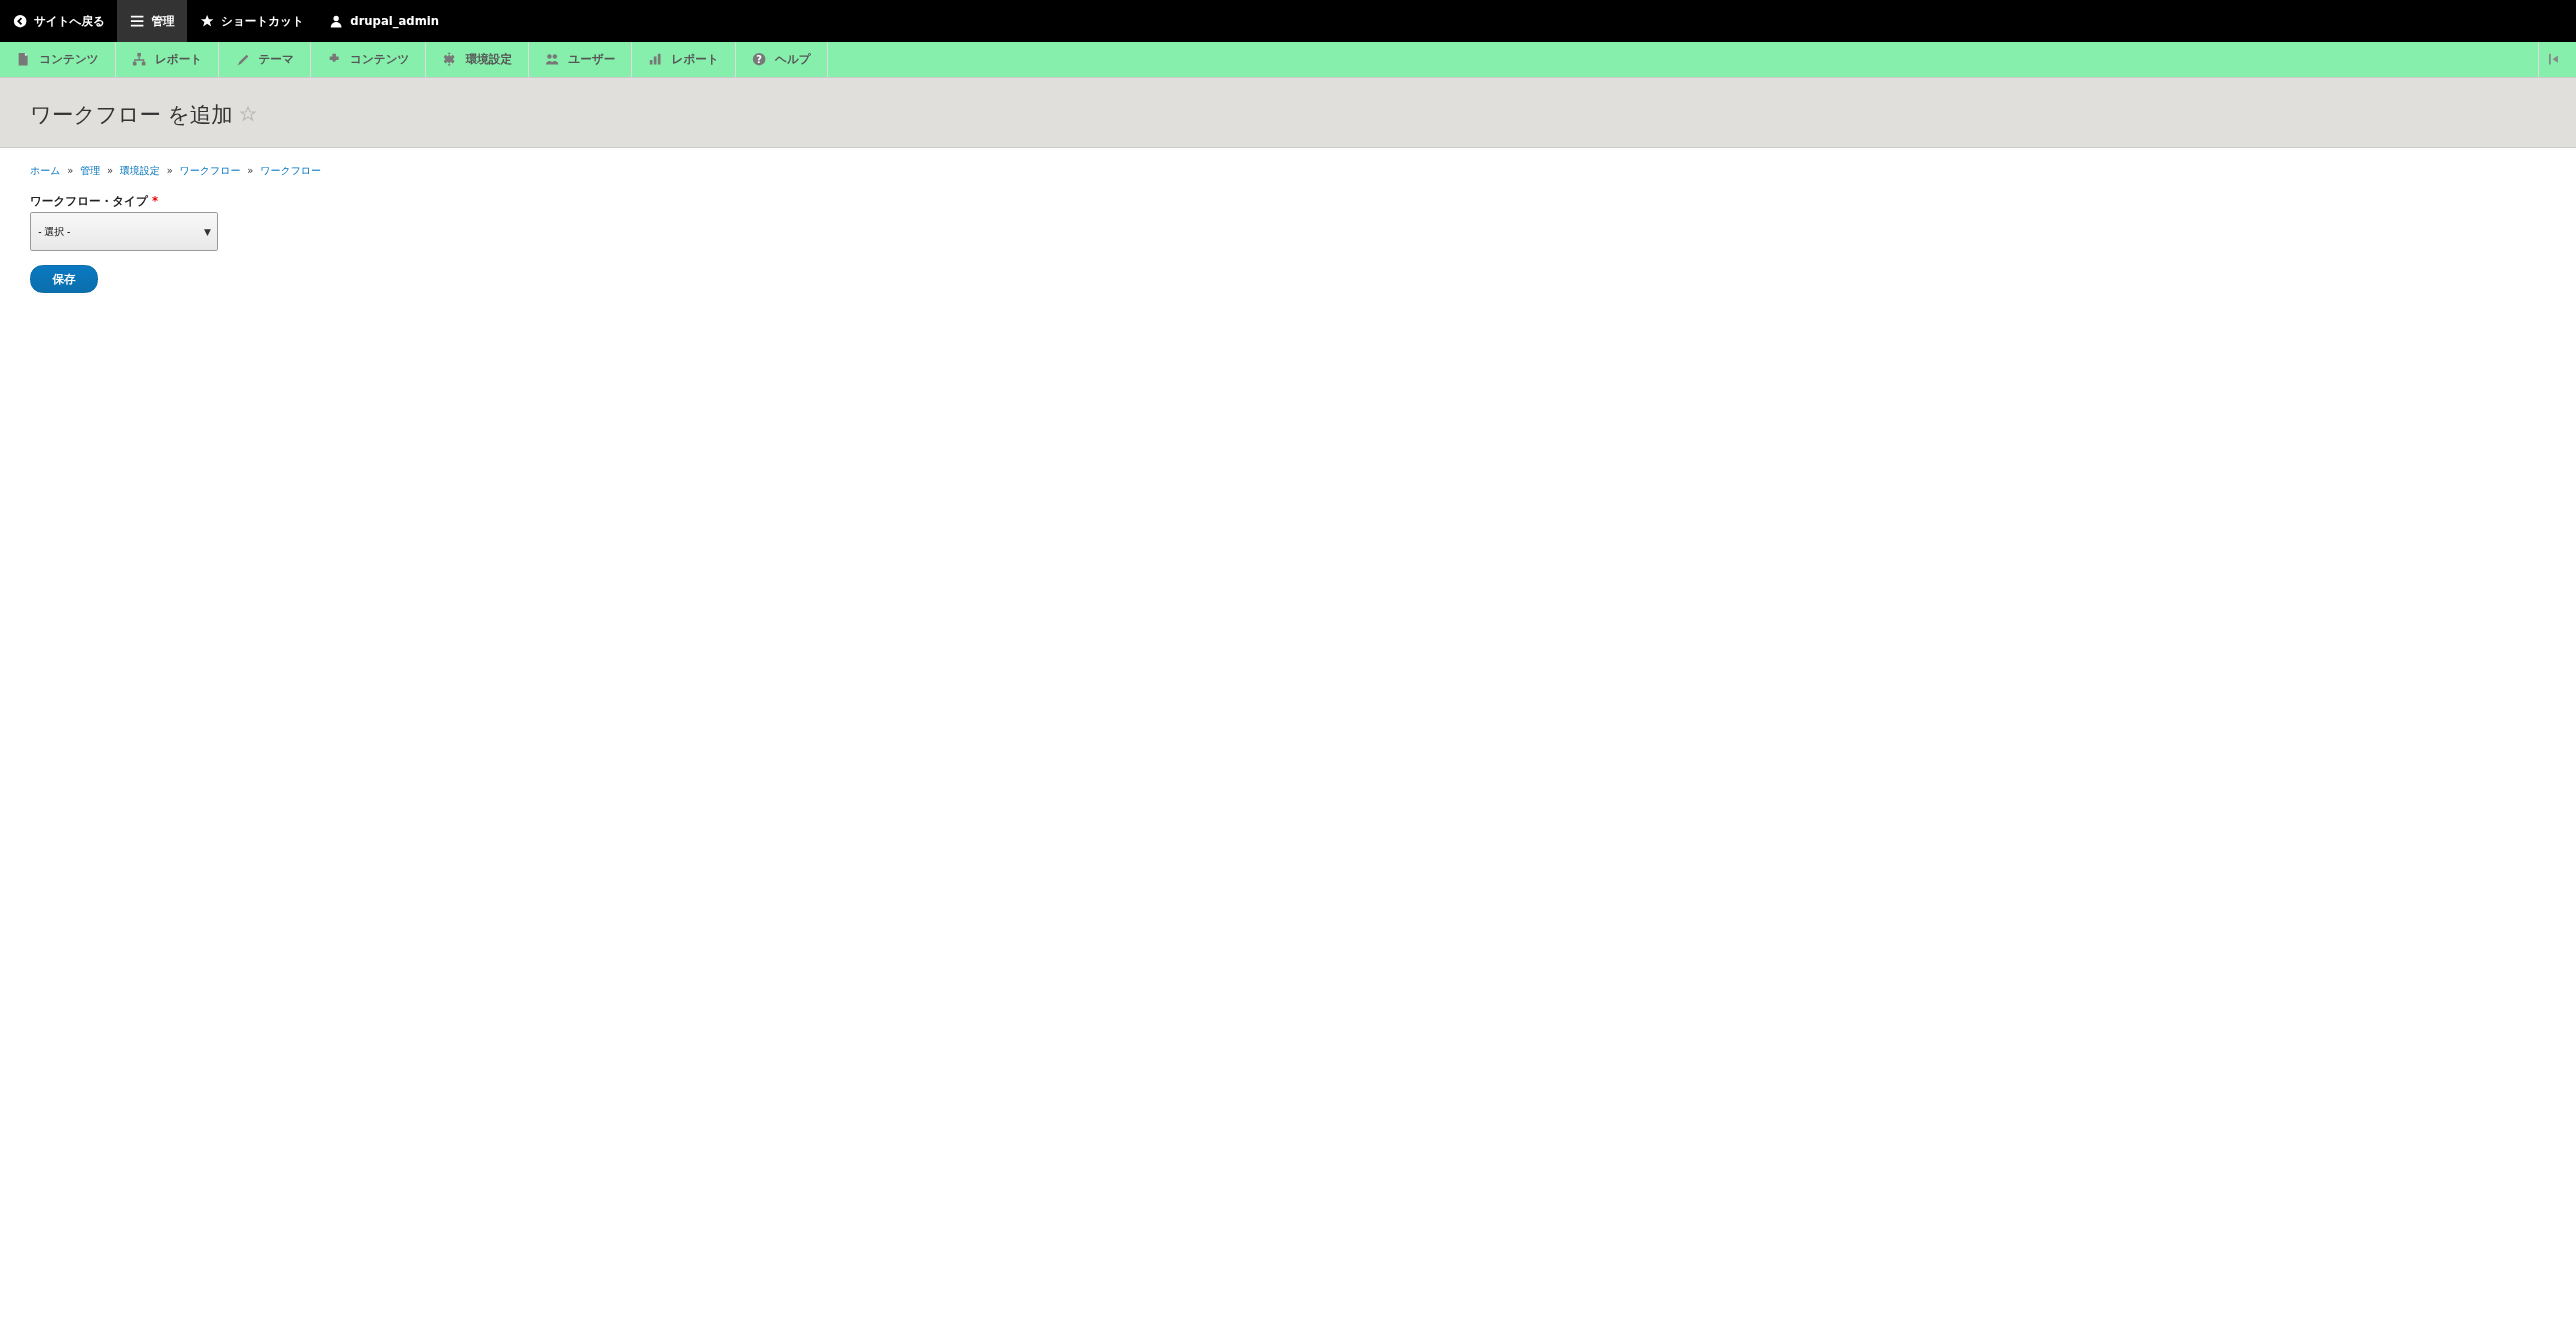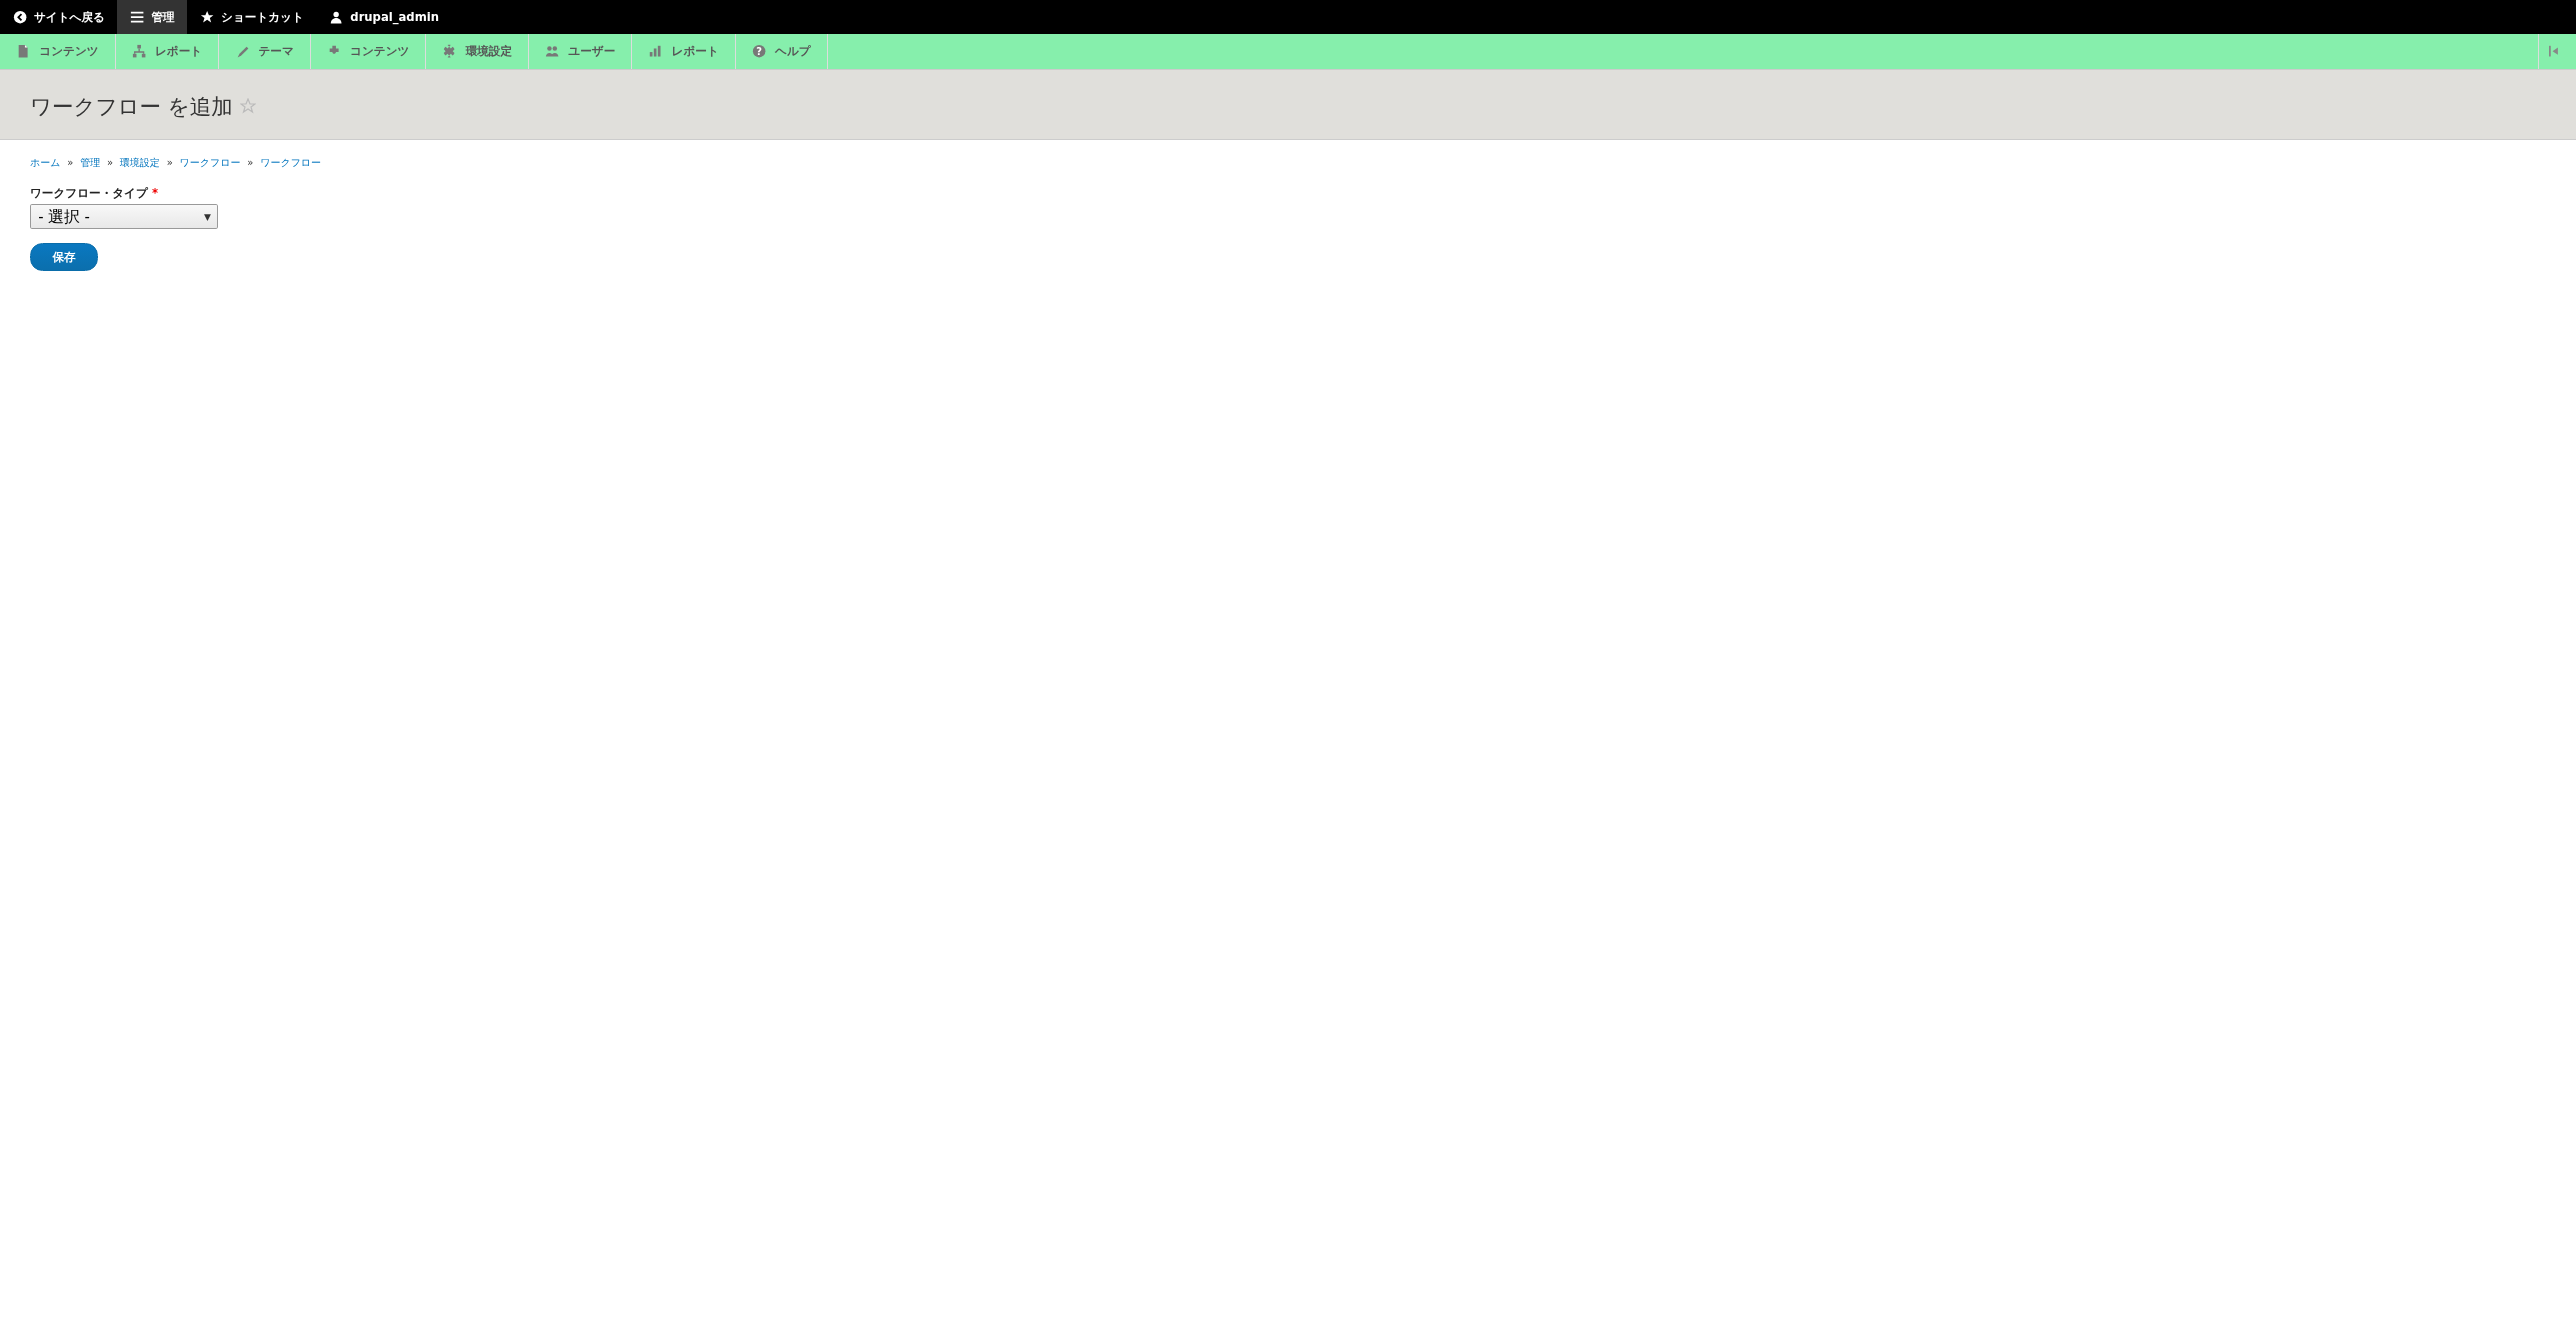--- a/index.html
+++ b/index.html
@@ -9,21 +9,21 @@
     }
     body {
       font-family: "Lucida Grande", "Lucida Sans Unicode", "DejaVu Sans", sans-serif;
       font-size: 11.6px;
       color: #333;
     }
     
     
     .toolbar-top {
       background: #000;
-      height: 34px;
+      height: 42px;
       display: flex;
       align-items: stretch;
       color: #fff;
     }
     .toolbar-top-item {
       display: flex;
       align-items: center;
       padding: 0 12.5px;
       color: #fff;
       font-weight: bold;
@@ -131,25 +131,25 @@
     .form-text {
       width: 474px;
       height: 27px;
       border: 0.9px solid #bbb;
       padding: 3.6px 7.2px;
       font-size: 11.6px;
       border-radius: 1.8px;
     }
     .form-select {
       width: 188px;
-      height: 25px;
+      height: 39px;
       border: 0.9px solid #999;
       background: linear-gradient(#f8f8f8, #e8e8e8);
       padding: 1.8px 21.5px 1.8px 7.2px;
-      font-size: 16px;
+      font-size: 10px;
       border-radius: 1.8px;
       appearance: none;
       position: relative;
       cursor: pointer;
     }
     .select-wrapper {
       position: relative;
       display: inline-block;
     }
     .select-arrow {

